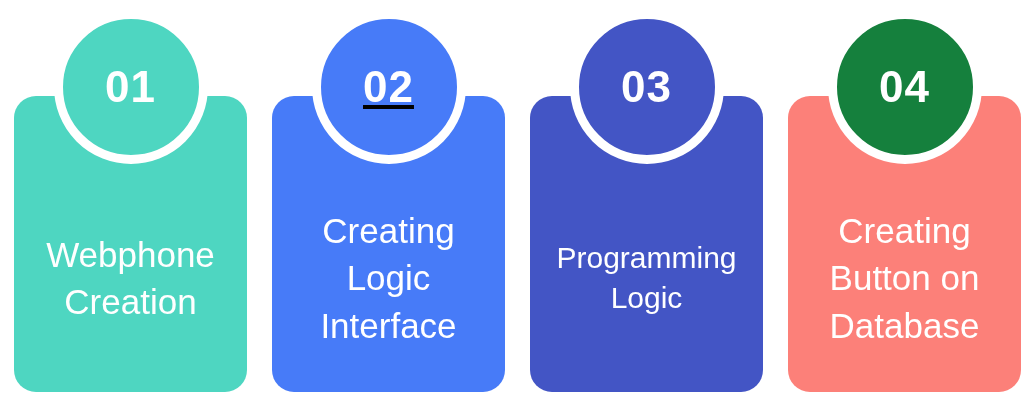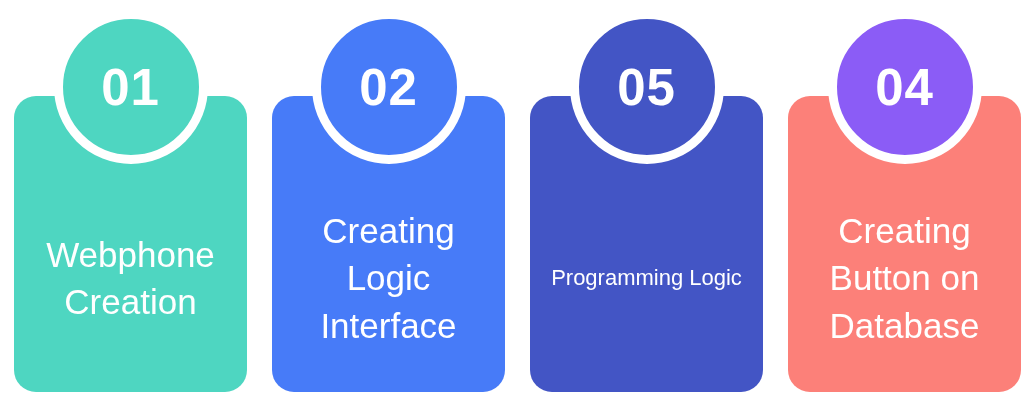--- a/index.html
+++ b/index.html
@@ -37,21 +37,21 @@
     box-sizing: content-box;
     border: 9px solid #ffffff;
     border-radius: 50%;
     display: flex;
     align-items: center;
     justify-content: center;
     z-index: 2;
   }
   .step-number {
     color: #ffffff;
-    font-size: 51px;
+    font-size: 44px;
     font-weight: bold;
     letter-spacing: 1px;
     line-height: 1;
   }
   .step-title-area {
     position: absolute;
     top: 68px;
     bottom: 0;
     left: 0;
     right: 0;
@@ -61,57 +61,57 @@
     text-align: center;
     padding: 0 20px;
   }
   .step-title {
     color: #ffffff;
     font-size: 35px;
     line-height: 1.35;
     font-weight: 400;
   }
   .step-card.small-text .step-title {
-    font-size: 22px;
+    font-size: 30px;
   }
 </style>
 </head>
 <body>
 
 <div class="steps-row">
 
   <div class="step-card" style="background-color: rgb(78, 214, 193);">
     <div class="step-circle" style="background-color: rgb(78, 214, 193);">
       <span class="step-number">01</span>
     </div>
     <div class="step-title-area">
       <span class="step-title">Webphone Creation</span>
     </div>
   </div>
 
   <div class="step-card" style="background-color: rgb(71, 123, 248);">
-    <div class="step-circle" style="background-color: rgb(71, 123, 248);">
+    <div class="step-circle" style="background-color: rgb(71, 123, 248); text-decoration: underline;">
       <span class="step-number">02</span>
     </div>
     <div class="step-title-area">
       <span class="step-title">Creating Logic Interface</span>
     </div>
   </div>
 
   <div class="step-card small-text" style="background-color: rgb(67, 85, 197);">
     <div class="step-circle" style="background-color: rgb(67, 85, 197);">
-      <span class="step-number">05</span>
+      <span class="step-number">03</span>
     </div>
     <div class="step-title-area">
       <span class="step-title">Programming Logic</span>
     </div>
   </div>
 
   <div class="step-card" style="background-color: rgb(252, 128, 121);">
-    <div class="step-circle" style="background-color: #8b5cf6;">
+    <div class="step-circle" style="background-color: #15803d;">
       <span class="step-number">04</span>
     </div>
     <div class="step-title-area">
       <span class="step-title">Creating Button on Database</span>
     </div>
   </div>
 
 </div>
 
 </body></html>

